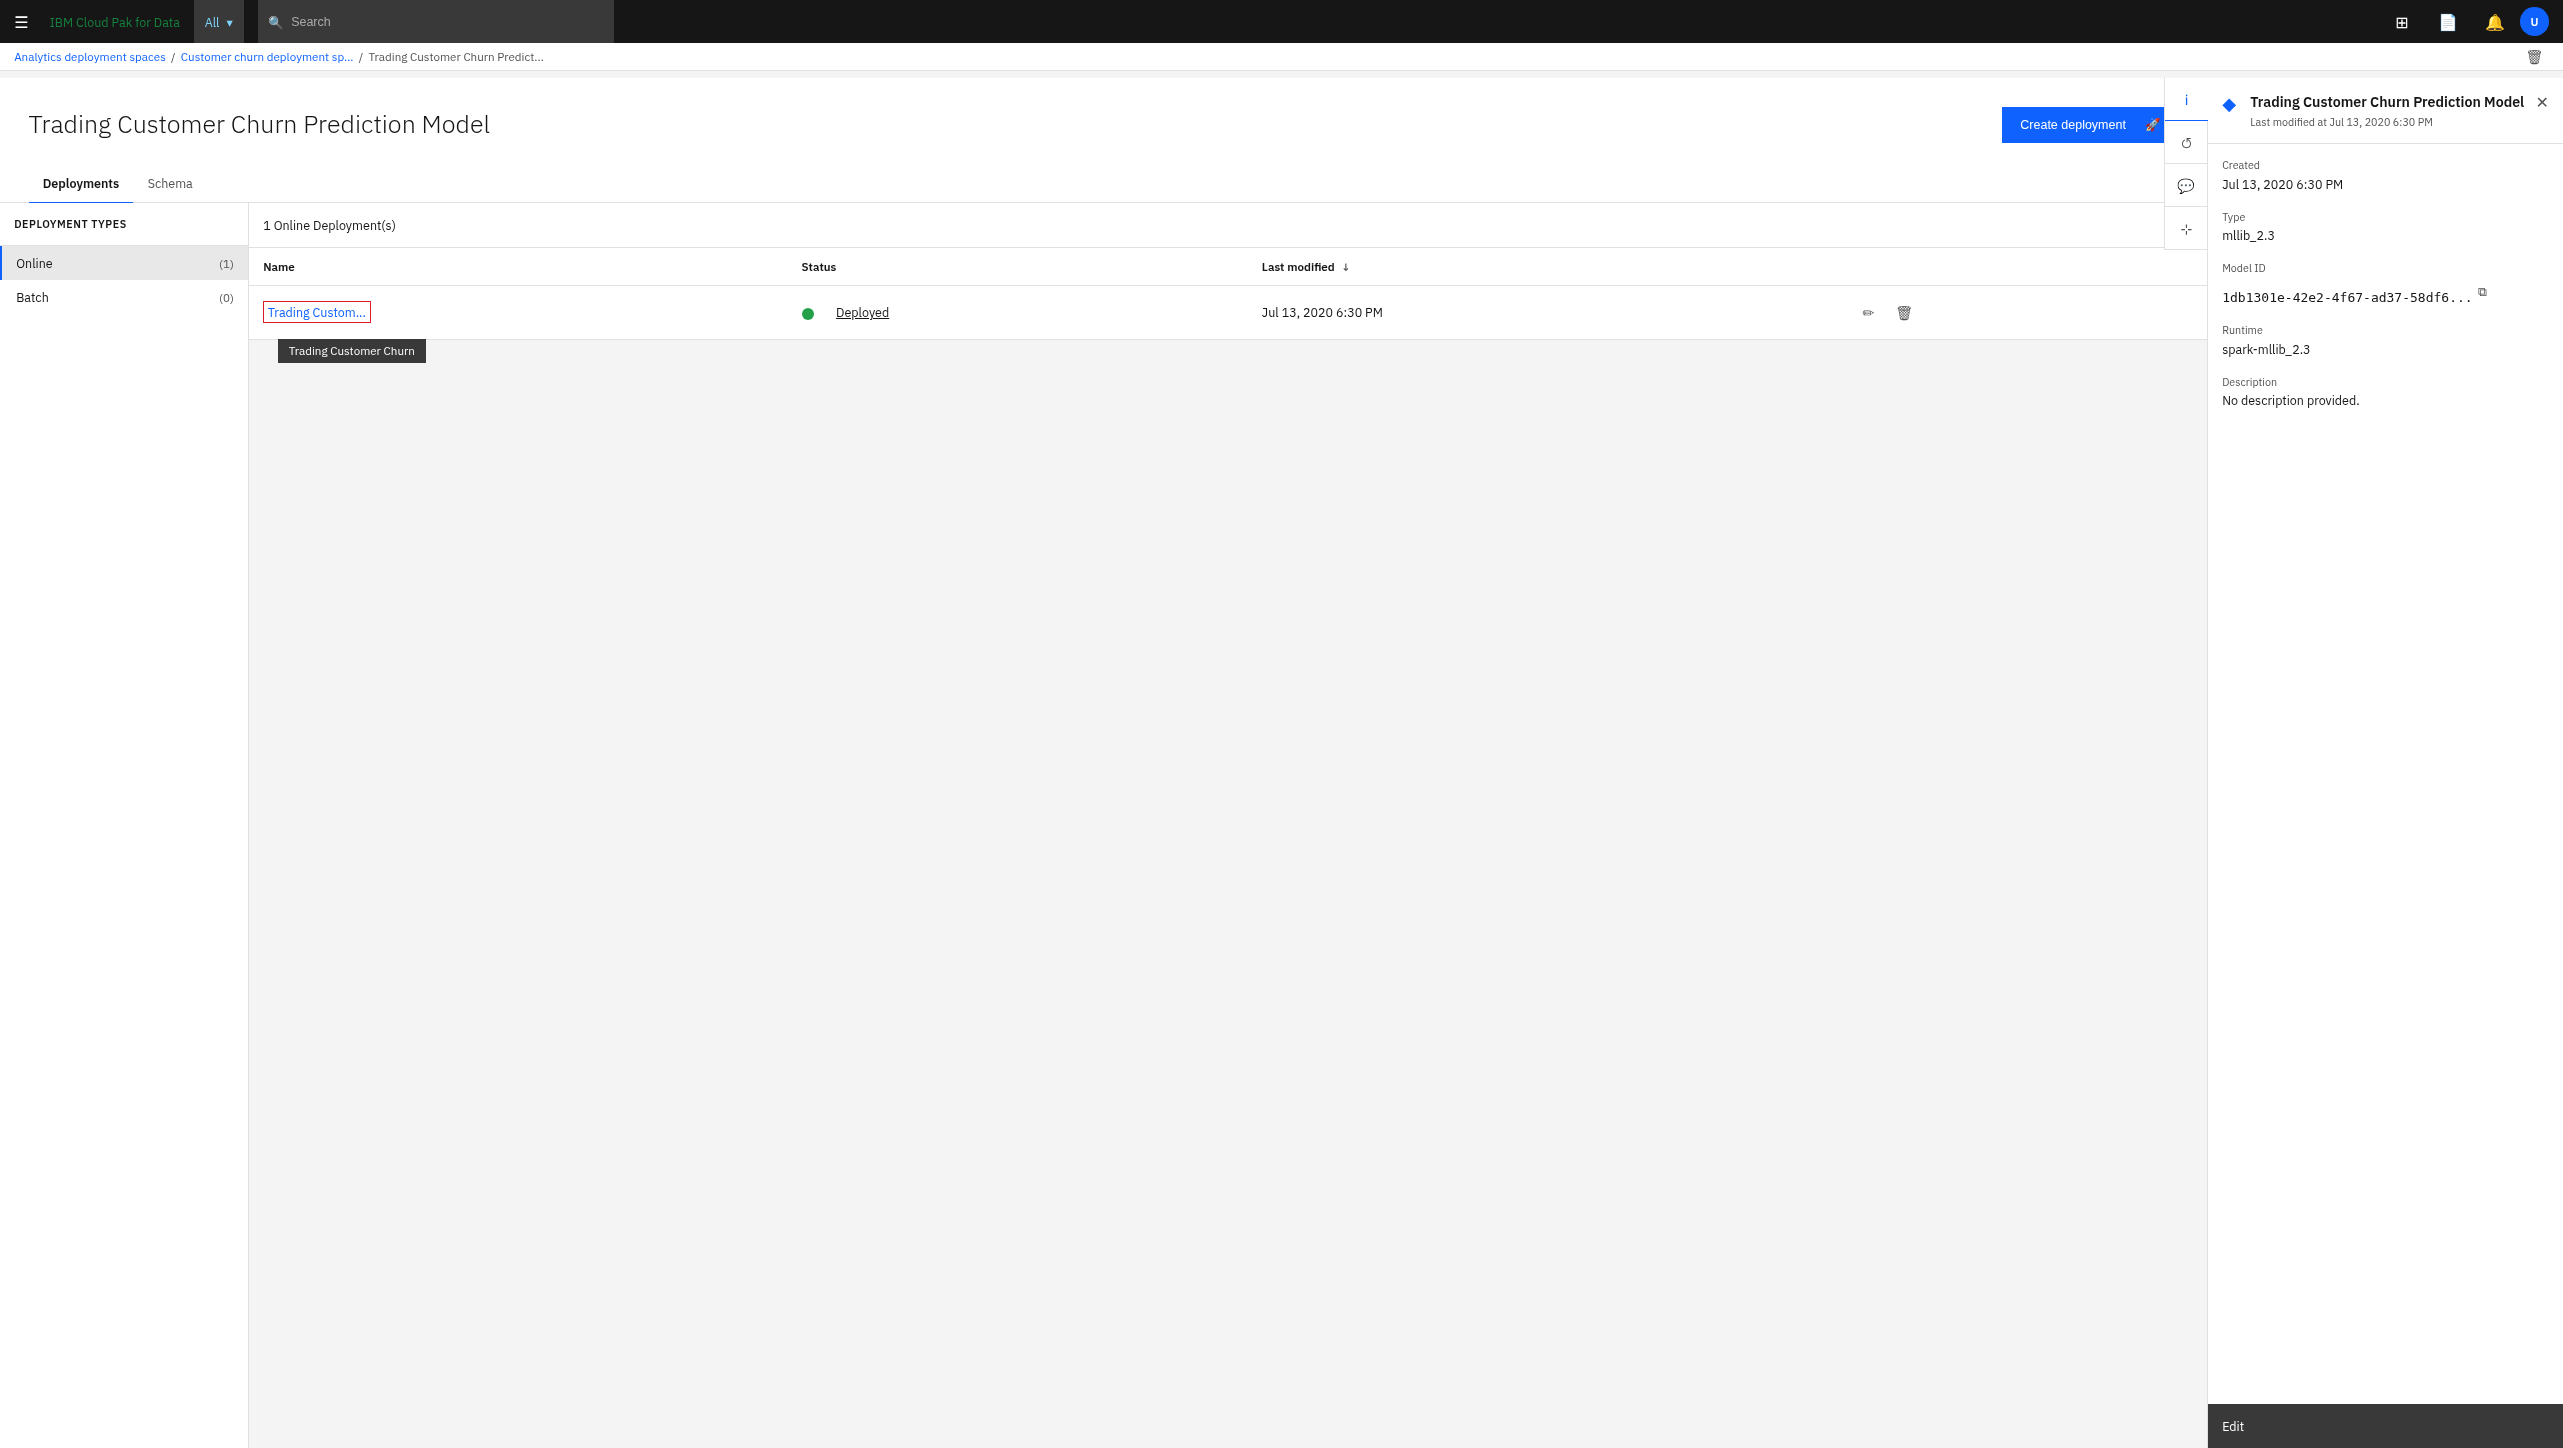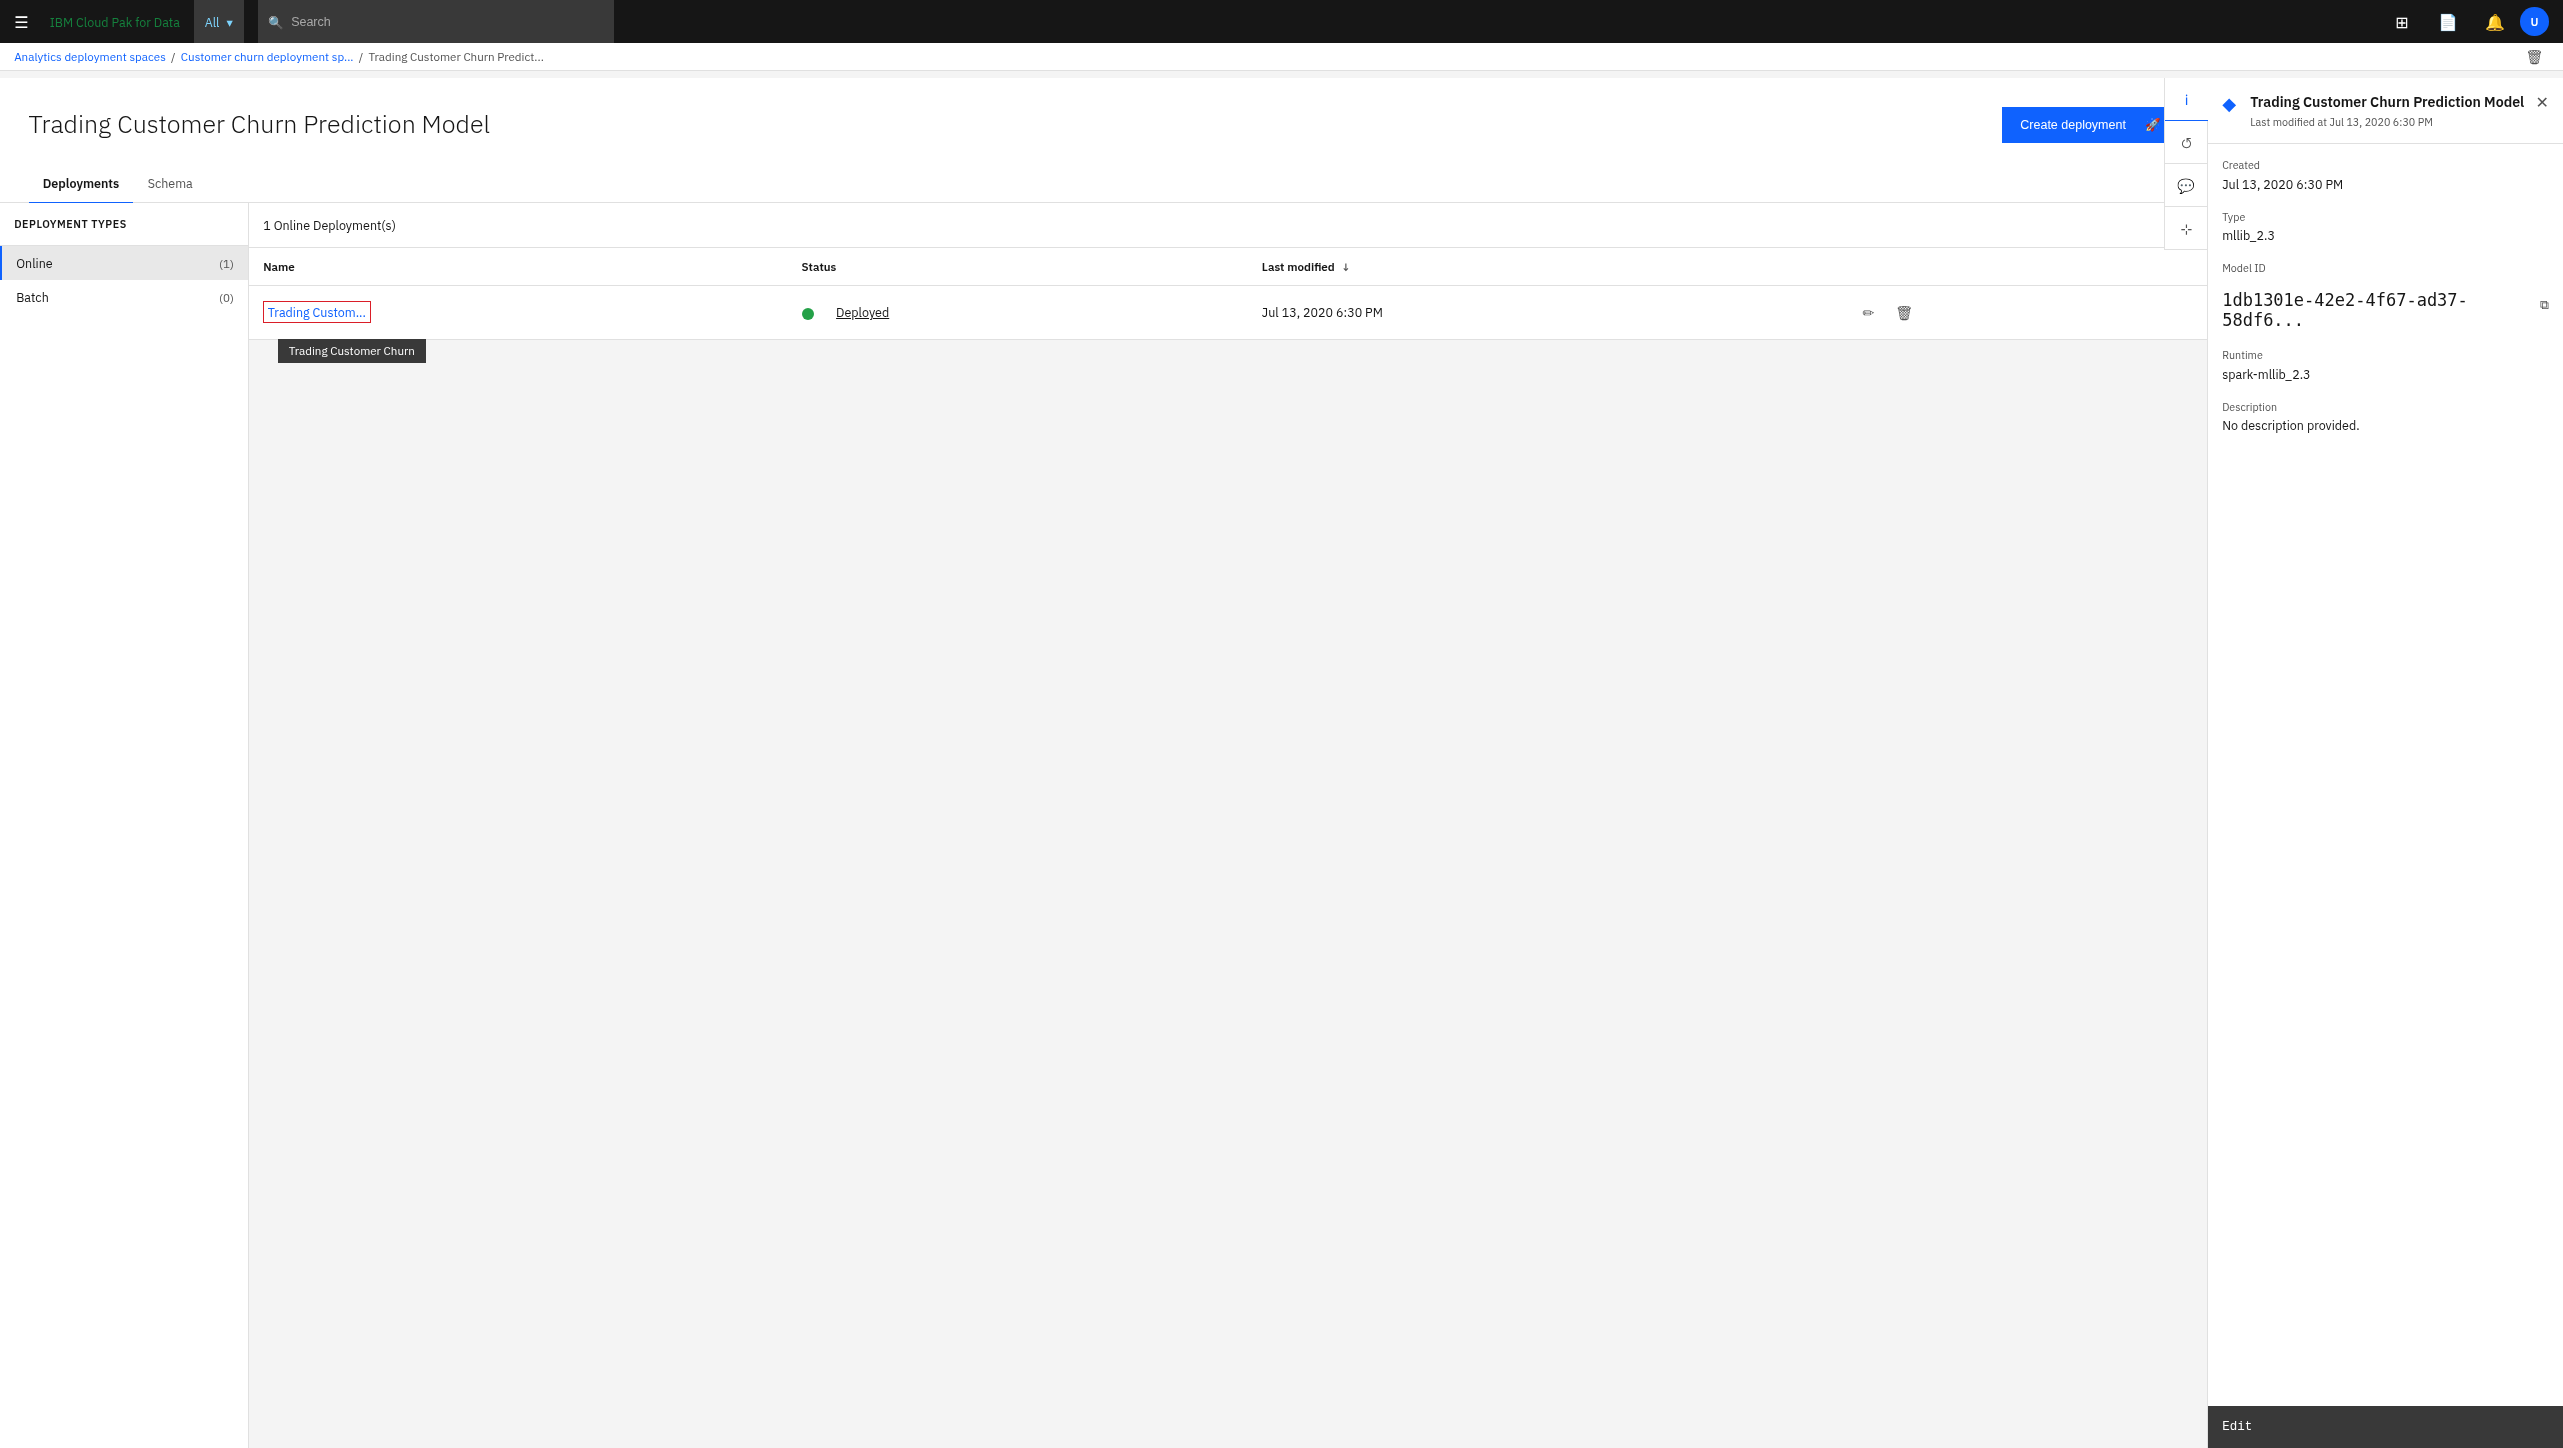--- a/index.html
+++ b/index.html
@@ -275,29 +275,28 @@
       justify-content: space-between;
     }
     .panel-icon { font-size: 18px; margin-right: 7.1px; color: #0f62fe; }
     .panel-title { font-size: 14.2px; font-weight: 600; color: #161616; margin-bottom: 3.6px; }
     .panel-subtitle { font-size: 10.7px; color: #525252; }
     .panel-close { cursor: pointer; color: #525252; font-size: 16px; }
     .panel-body { padding: 14.2px; flex: 1; overflow-y: auto; }
     .panel-field { margin-bottom: 18px; }
     .panel-field-label { font-size: 10.7px; color: #525252; margin-bottom: 3.6px; }
     .panel-field-value { font-size: 12.5px; color: #161616; }
-    .panel-field-value.monospace { font-family: monospace; font-size: 17px; margin-top: 11px; }
+    .panel-field-value.monospace { font-family: monospace; font-size: 13px; margin-top: 11px; }
     .copy-btn { color: #525252; cursor: pointer; font-size: 12.5px; margin-left: 5.3px; }
     .model-id-row { display: flex; align-items: center; }
     .panel-footer {
       padding: 14.2px;
       background: #393939;
       display: flex;
       align-items: flex-start;
-      font-family: Liberation Mono, monospace;
     }
     .edit-btn {
       color: #fff;
       font-size: 12.5px;
       font-weight: 400;
       cursor: pointer;
     }
 
     
     .deployment-row-wrapper { position: relative; }

